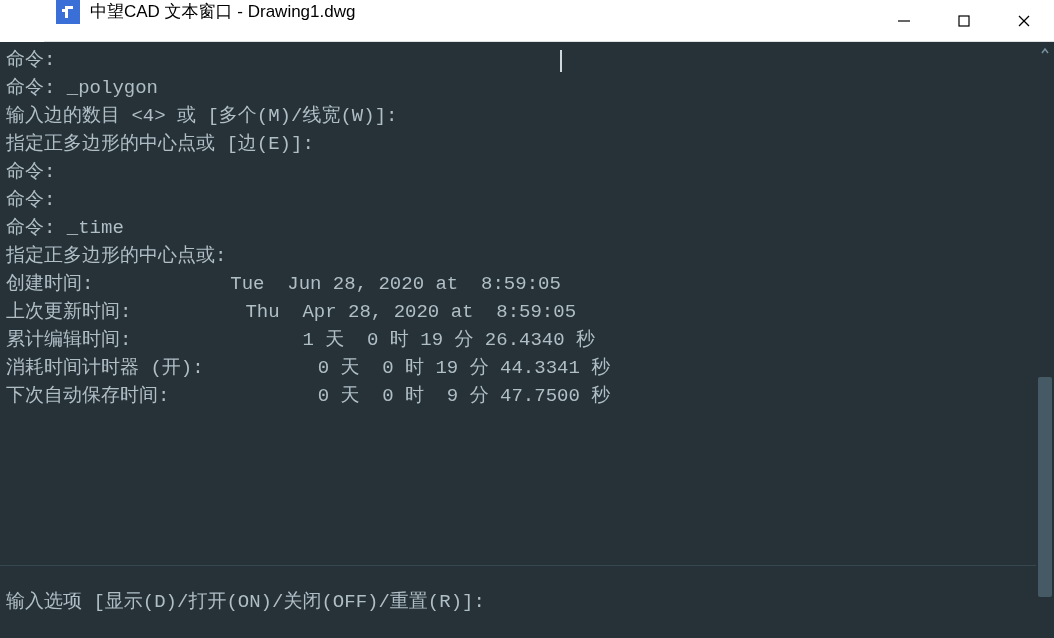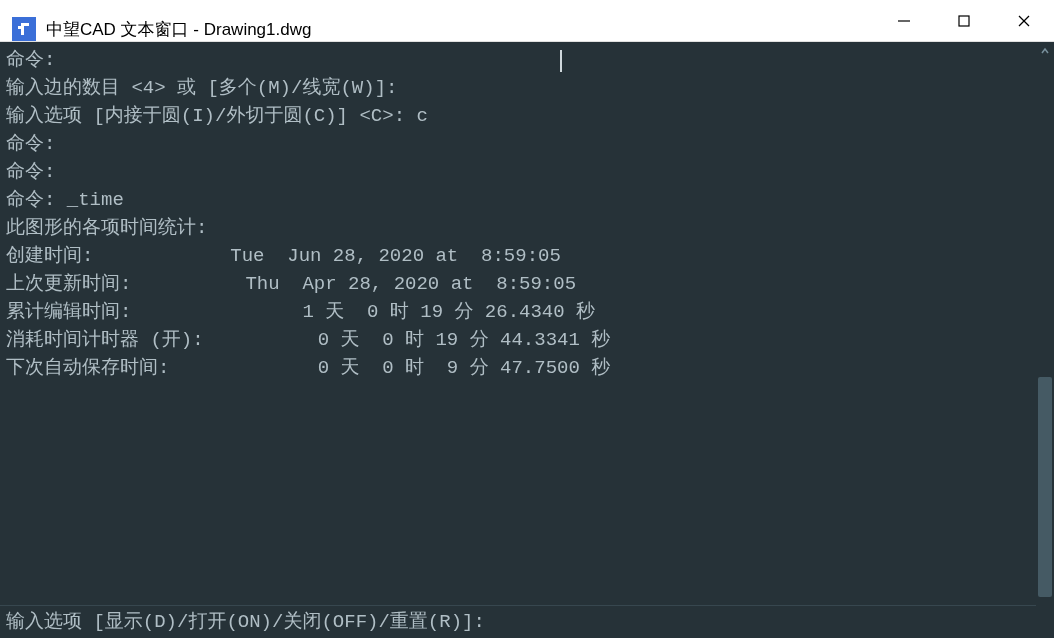--- a/index.html
+++ b/index.html
@@ -7,23 +7,24 @@
       font-family: "Microsoft YaHei", Arial, sans-serif;
       background: #fff;
       width: 1054px;
       height: 638px;
       overflow: hidden;
     }
     .titlebar {
       height: 42px;
       background: #fff;
       display: flex;
-      align-items: flex-end;
+      align-items: flex-start;
       padding: 0 0 0 12px;
       border-bottom: 1px solid #e0e0e0;
+      margin-left: 44px;
     }
     .app-icon {
       width: 24px;
       height: 24px;
       background: #3b6fd8;
       display: flex;
       align-items: center;
       justify-content: center;
       margin-right: 10px;
     }
@@ -90,21 +91,21 @@
       position: absolute;
       top: 335px;
       width: 14px;
       left: 2px;
       height: 220px;
       background: #455a64;
       border-radius: 2px;
     }
     .prompt-line {
       border-top: 1px solid #37474f;
-      padding: 2px 6px;
+      padding: 22px 6px;
       color: #b0bec5;
       white-space: pre;
     }
   </style>
 </head>
 <body>
 
 <div class="titlebar">
   <div class="app-icon">
     <svg viewBox="0 0 16 16">
@@ -130,29 +131,30 @@
           <line x1="12" y1="2" x2="2" y2="12" stroke="#000" stroke-width="1.2"></line>
         </svg>
     </div>
   </div>
 </div>
 
 <div class="terminal">
   <div class="terminal-content">
     <div class="cursor"></div>
     <div class="terminal-line">命令:</div>
+    <div class="terminal-line">命令: _polygon</div>
     <div class="terminal-line"></div>
     <div class="terminal-line">输入边的数目 &lt;4&gt; 或 [多个(M)/线宽(W)]:</div>
     <div class="terminal-line"></div>
-    <div class="terminal-line">输入选项 [内接于圆(I)/外切于圆(C)] &lt;C&gt;: c</div>
+    <div class="terminal-line">指定正多边形的中心点或 [边(E)]:</div>
     <div class="terminal-line"></div>
     <div class="terminal-line">命令:</div>
     <div class="terminal-line">命令:</div>
     <div class="terminal-line">命令: _time</div>
-    <div class="terminal-line">此图形的各项时间统计:</div>
+    <div class="terminal-line">指定正多边形的中心点或:</div>
     <div class="terminal-line">创建时间:            Tue  Jun 28, 2020 at  8:59:05</div>
     <div class="terminal-line">上次更新时间:          Thu  Apr 28, 2020 at  8:59:05</div>
     <div class="terminal-line">累计编辑时间:               1 天  0 时 19 分 26.4340 秒</div>
     <div class="terminal-line">消耗时间计时器 (开):          0 天  0 时 19 分 44.3341 秒</div>
     <div class="terminal-line">下次自动保存时间:             0 天  0 时  9 分 47.7500 秒</div>
   </div>
   <div class="prompt-line">输入选项 [显示(D)/打开(ON)/关闭(OFF)/重置(R)]:</div>
   <div class="scrollbar">
     <div class="scroll-up">
       <svg width="10" height="10" viewBox="0 0 10 10">

